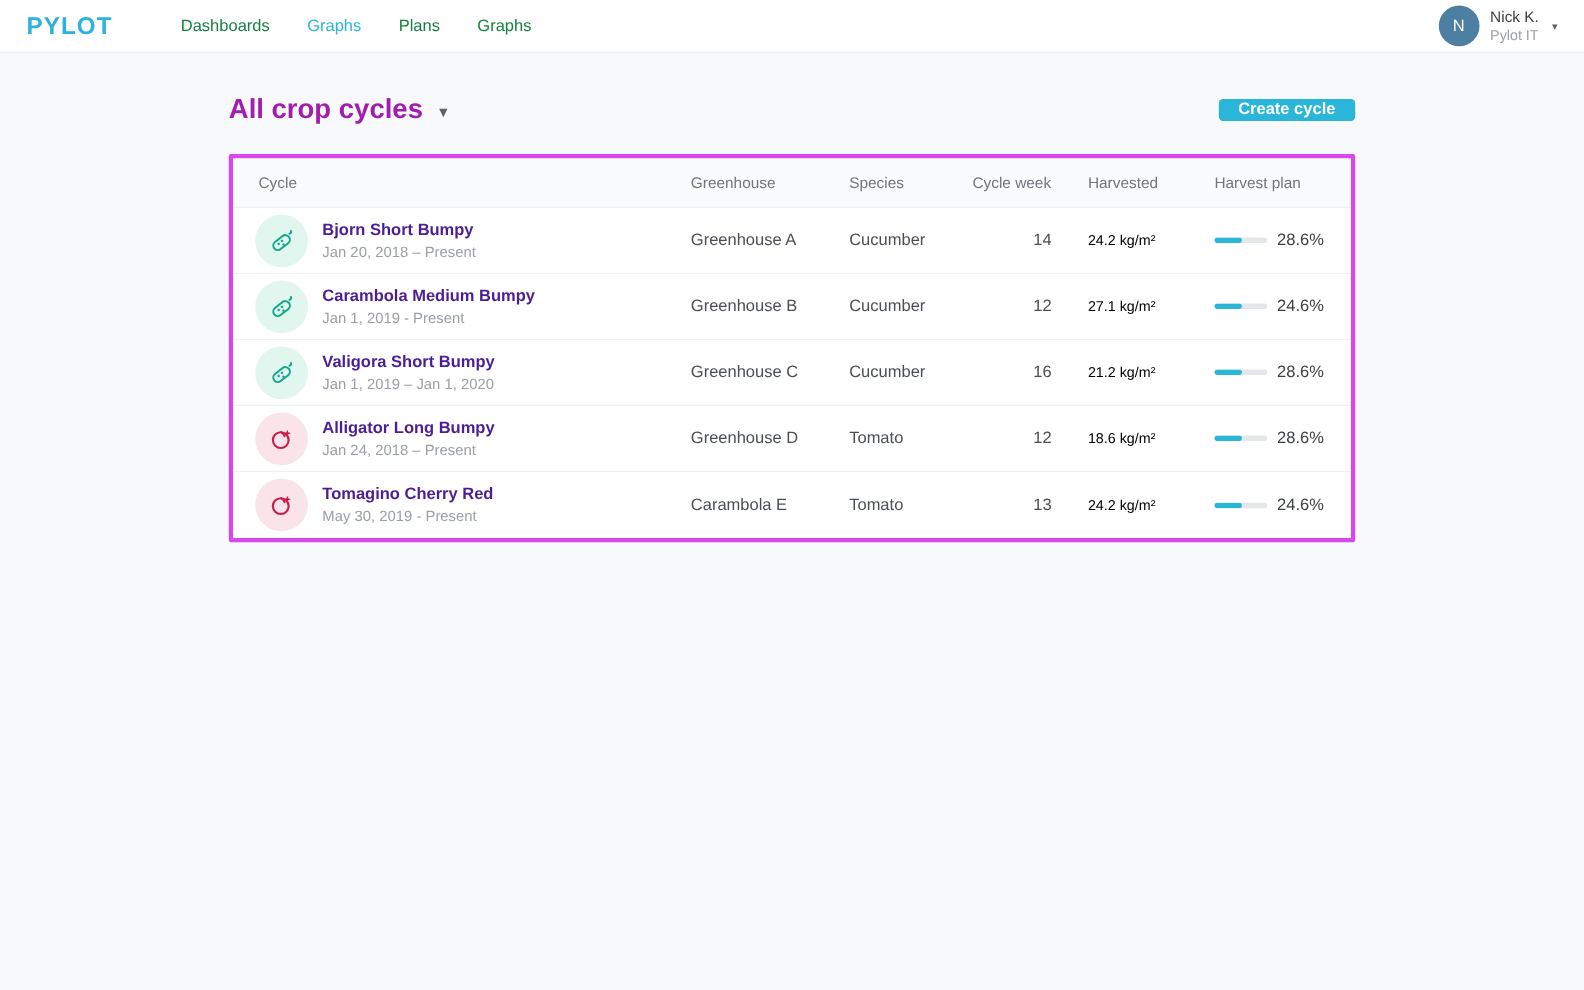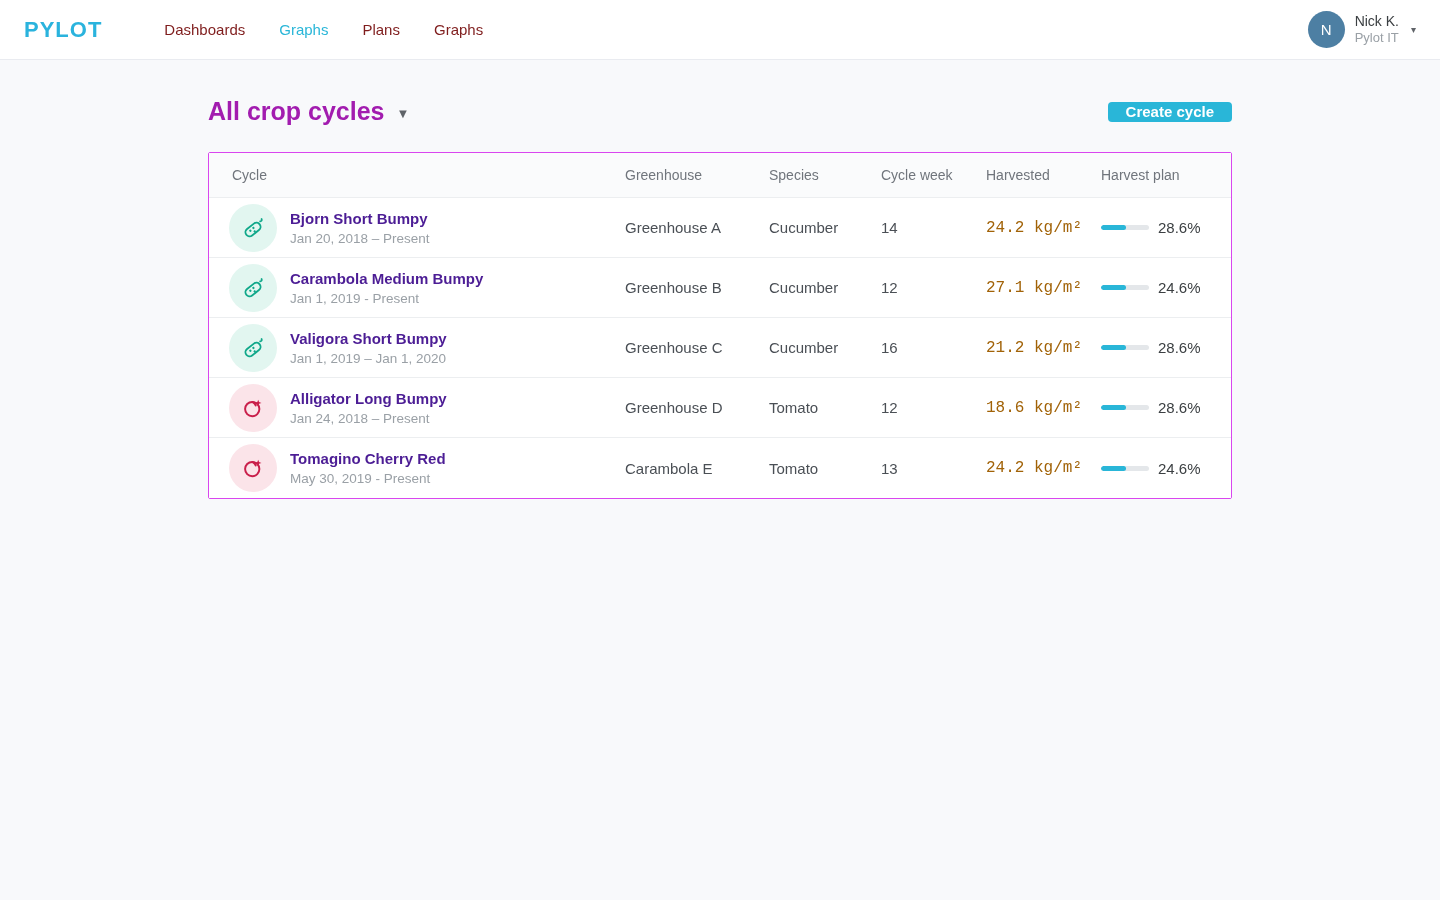--- a/index.html
+++ b/index.html
@@ -6,39 +6,39 @@
   html, body { width: 1440px; height: 900px; }
   body {
     font-family: "Liberation Sans", sans-serif;
     background: #f8f9fb;
     color: #3c4043;
     overflow: hidden;
   }
 
   
   .topbar {
-    height: 60px;
+    height: 48px;
     background: #ffffff;
     border-bottom: 1px solid #e9ebf0;
     display: flex;
     align-items: center;
     padding: 0 24px;
   }
   .logo {
     font-size: 22px;
     font-weight: 800;
     letter-spacing: 1px;
     color: #2ab3dd;
     margin-right: 62px;
     cursor: pointer;
   }
   .nav { display: flex; align-items: center; gap: 34px; }
   .nav-item {
     font-size: 15px;
-    color: #7f1d1d;
+    color: #15803d;
     cursor: pointer;
   }
   .nav-item.active { color: #29b6d8; }
   .user-area {
     margin-left: auto;
     display: flex;
     align-items: center;
     gap: 10px;
     cursor: pointer;
   }
@@ -76,21 +76,21 @@
     border-radius: 4px;
     height: 20px;
     padding: 0 18px;
     cursor: pointer;
   }
 
   
   .table {
     margin-top: 26px;
     width: 1024px;
-    border: 1px solid #d946ef;
+    border: 4px solid #d946ef;
     border-radius: 2px;
     background: #ffffff;
   }
   .thead, .trow {
     display: grid;
     grid-template-columns: 416px 144px 112px 72px 148px 130px;
     align-items: center;
   }
   .thead {
     height: 45px;
@@ -120,22 +120,22 @@
   .species-cucumber .icon-circle { background: #e2f6f0; }
   .species-tomato   .icon-circle { background: #fbe4e9; }
   .icon-circle svg { display: none; }
   .species-cucumber .ic-cucumber { display: block; }
   .species-tomato   .ic-tomato   { display: block; }
 
   .cycle-name { font-size: 15px; font-weight: 700; color: #4c1d95; margin-bottom: 4px; }
   .cycle-dates { font-size: 13.5px; color: #9aa0a6; }
 
   .c-greenhouse, .c-species { font-size: 15px; color: #4a4f55; }
-  .c-week { font-size: 15px; color: #4a4f55; text-align: left; }
-  .c-harvested { font-size: 16px; color: #a16207; padding-left: 33px; font-family: Liberation Mono, monospace; }
+  .c-week { font-size: 15px; color: #4a4f55; text-align: right; }
+  .c-harvested { font-size: 13px; color: #000000; padding-left: 33px; }
   .c-plan { display: flex; align-items: center; gap: 9px; }
   .bar {
     width: 48px; height: 5px;
     background: #e4e7ea;
     border-radius: 3px;
     overflow: hidden;
     display: inline-block;
   }
   .bar-fill { display: block; height: 100%; background: #29b6d8; border-radius: 3px; }
   .pct { font-size: 15px; color: #3c4043; }

